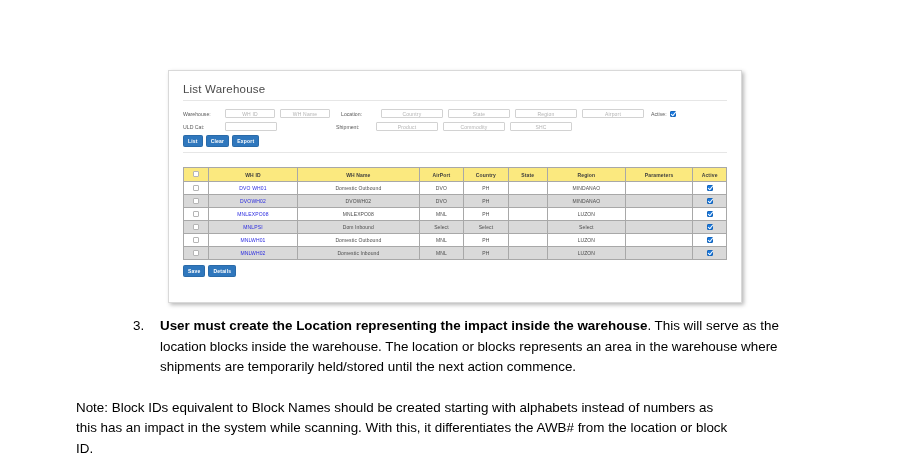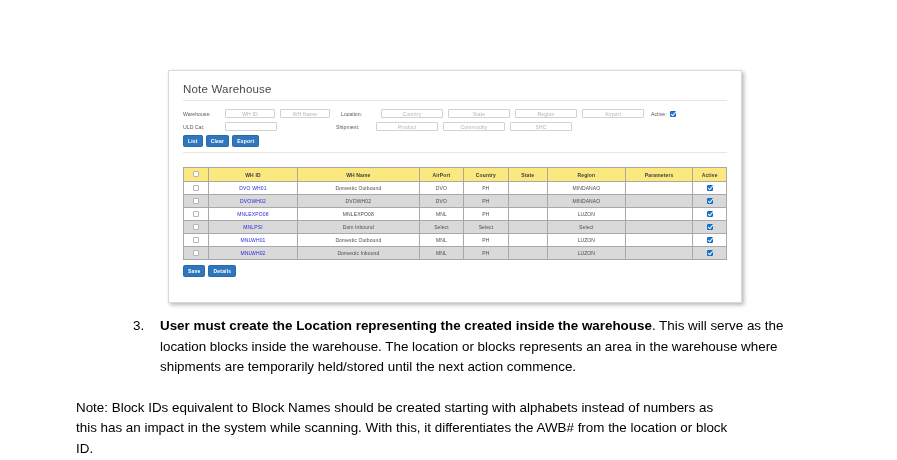--- a/index.html
+++ b/index.html
@@ -242,21 +242,21 @@
     line-height: 20.6px;
     margin-top: 20px;
   }
 </style>
 </head>
 <body>
 
 <div id="app-panel">
 
   <div class="panel-inner">
-    <div class="panel-title">Note Warehouse</div>
+    <div class="panel-title">List Warehouse</div>
 
     <div class="filter-form">
 
       <div class="form-row">
         <span class="form-label lbl-warehouse">Warehouse:</span>
 
         <div class="ffield w-whid">
           <span>WH ID</span>
         </div>
         <div class="ffield w-whname">
@@ -415,18 +415,18 @@
     <div class="btn">Save</div>
     <div class="btn">Details</div>
   </div>
 
 </div>
 
 <div class="doc-body">
 
   <div class="list-item">
     <div class="list-num">3.</div>
-    <div class="list-text"><b>User must create the Location representing the created inside the warehouse</b><span>. This will serve as the location blocks inside the warehouse. The location or blocks represents an area in the warehouse where shipments are temporarily held/stored until the next action commence.</span></div>
+    <div class="list-text"><b>User must create the Location representing the impact inside the warehouse</b><span>. This will serve as the location blocks inside the warehouse. The location or blocks represents an area in the warehouse where shipments are temporarily held/stored until the next action commence.</span></div>
   </div>
 
   <div class="note-para">Note: Block IDs equivalent to Block Names should be created starting with alphabets instead of numbers as this has an impact in the system while scanning. With this, it differentiates the AWB# from the location or block ID.</div>
 
 </div>
 
 </body></html>

